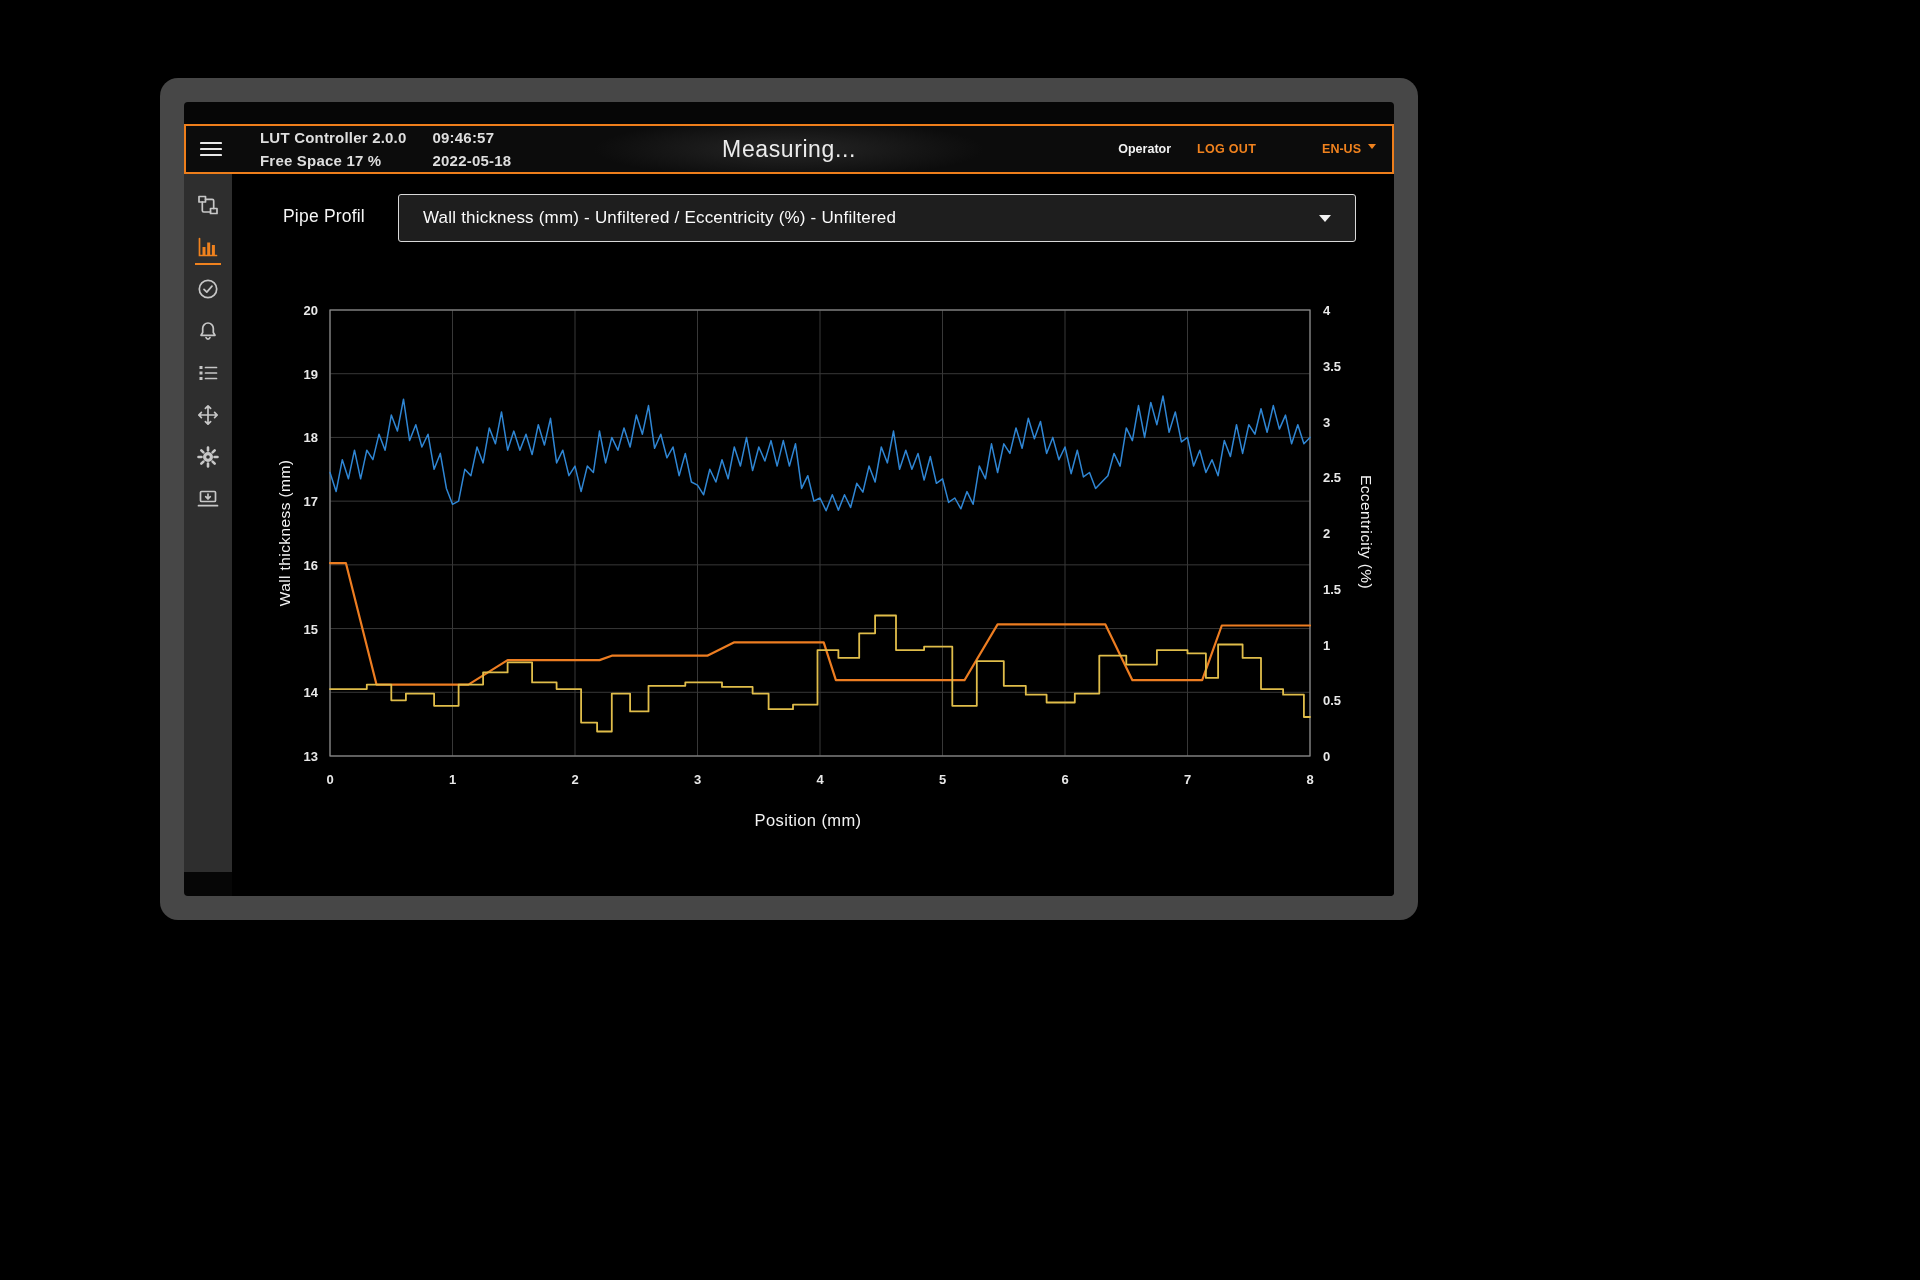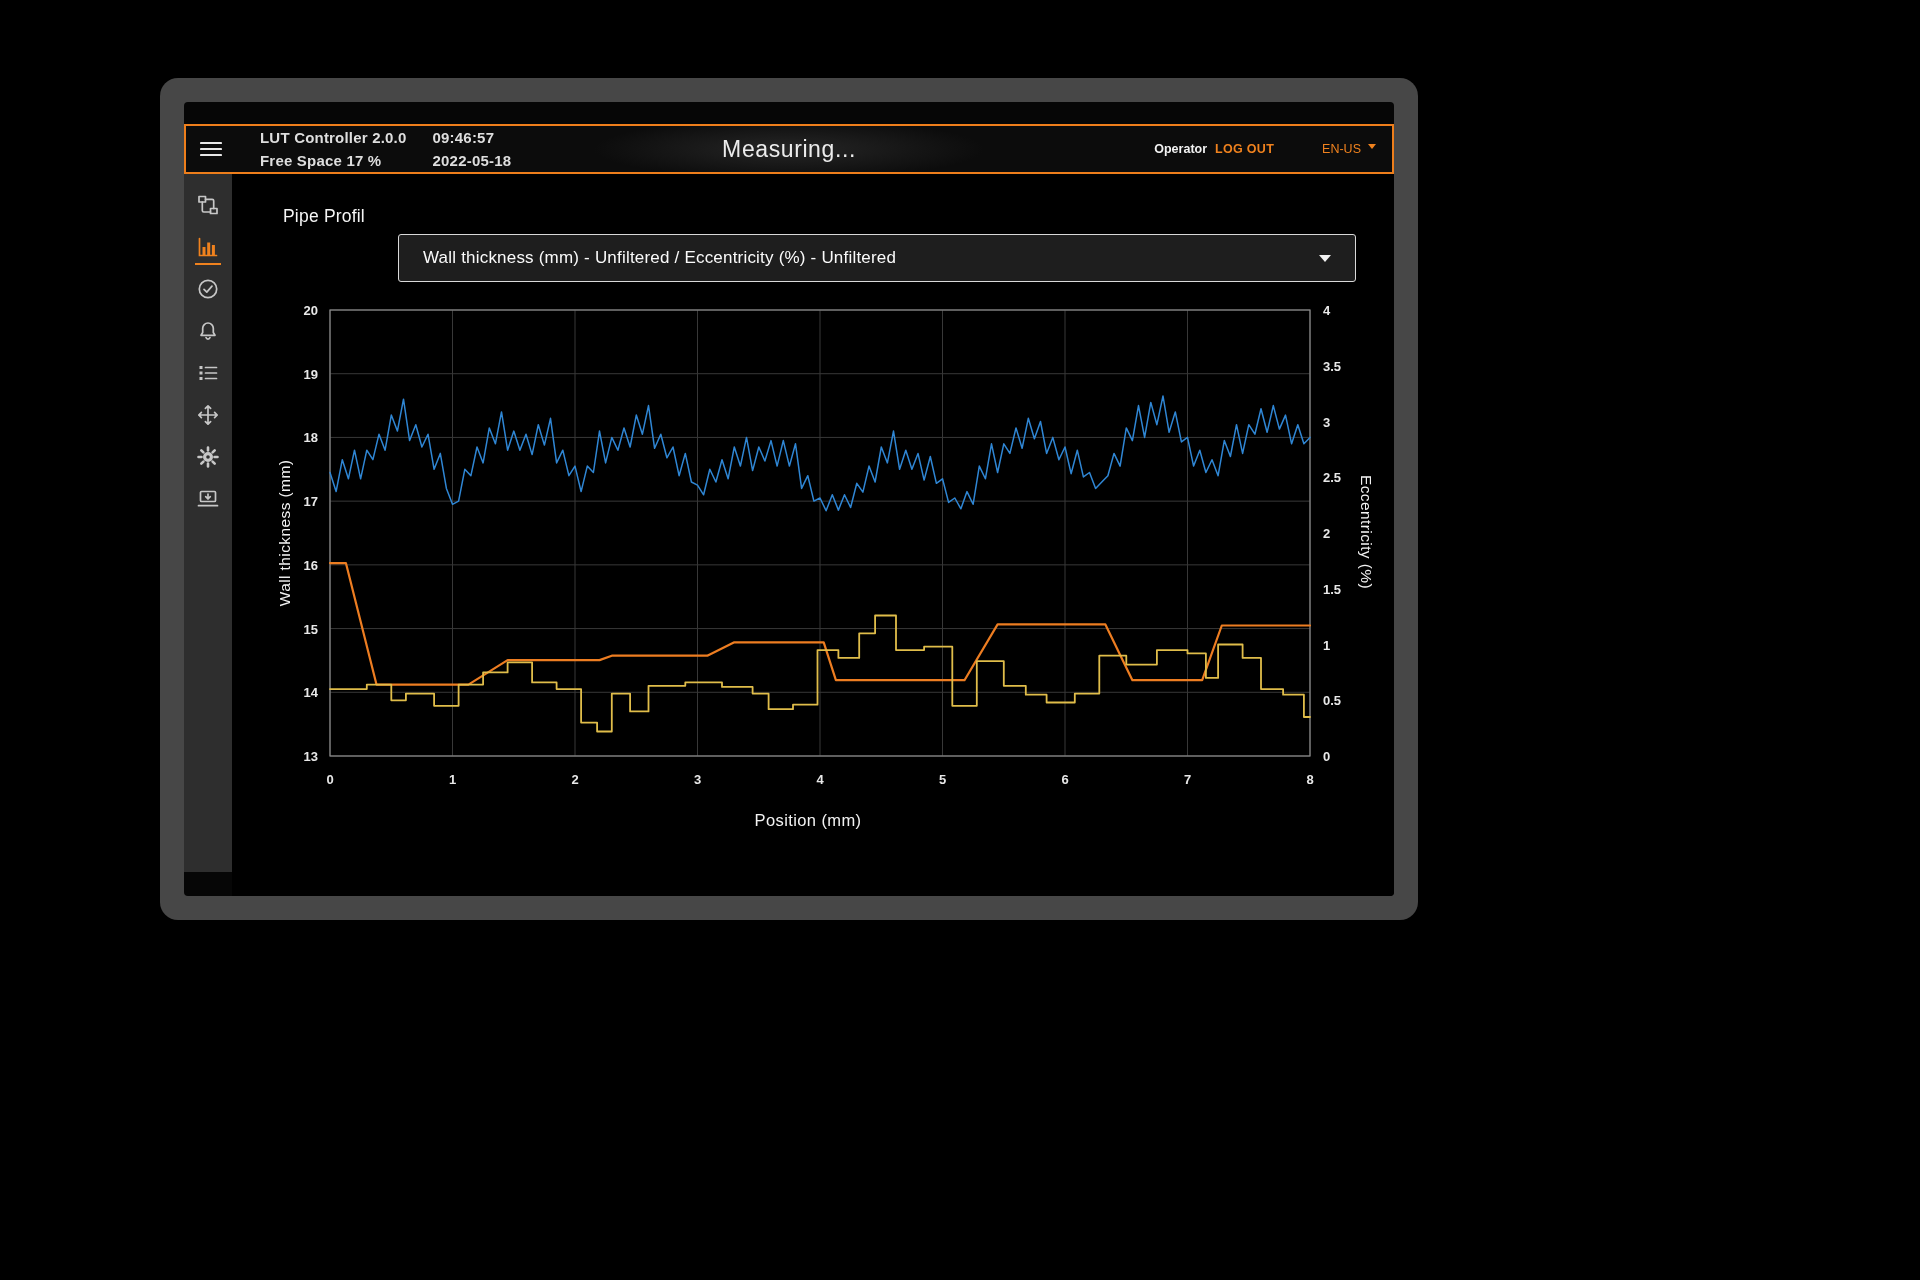--- a/index.html
+++ b/index.html
@@ -10,44 +10,44 @@
 
   
   .topbar{position:absolute;left:0;top:22px;width:100%;height:50px;box-sizing:border-box;
     border:2px solid #ee7e1b;display:flex;align-items:center;z-index:3;
     background:radial-gradient(260px 40px at 50% 50%, #262626 0%, #0c0c0c 75%);}
   .hamburger{margin-left:14px;display:flex;align-items:center;cursor:pointer;}
   .sysinfo{display:flex;gap:26px;margin-left:38px;}
   .sysinfo .col{display:flex;flex-direction:column;gap:6px;font-size:15px;font-weight:700;color:#dedede;letter-spacing:.2px;}
   .title{position:absolute;left:50%;top:50%;transform:translate(-50%,-50%);font-size:23px;
     color:#ececec;letter-spacing:.6px;white-space:nowrap;}
-  .userarea{margin-left:auto;display:flex;align-items:center;gap:8px;margin-right:16px;font-size:12.5px;}
+  .userarea{margin-left:auto;display:flex;align-items:center;gap:26px;margin-right:16px;font-size:12.5px;}
   .role{color:#f2f2f2;font-weight:700;}
   .logout{color:#f0821e;font-weight:700;letter-spacing:.3px;cursor:pointer;}
-  .lang{color:#f0821e;font-weight:400;display:flex;align-items:flex-start;gap:7px;cursor:pointer;padding-left:40px;}
+  .lang{color:#f0821e;font-weight:700;display:flex;align-items:flex-start;gap:7px;cursor:pointer;padding-left:40px;}
   .caret{display:inline-block;width:0;height:0;border-left:6px solid transparent;border-right:6px solid transparent;
     border-top:7px solid currentColor;}
   .lang .caret{border-left-width:4.5px;border-right-width:4.5px;border-top-width:5.5px;margin-top:2px;}
 
   
   .sidebar{position:absolute;left:0;top:72px;bottom:24px;width:48px;background:#2e2e2e;
     display:flex;flex-direction:column;align-items:center;padding-top:10px;box-sizing:border-box;z-index:2;}
   .side-item{width:48px;height:42px;display:flex;align-items:center;justify-content:center;
     color:#c7c7c7;position:relative;cursor:pointer;}
   .side-item.active{color:#f0821e;}
   .side-item.active::after{content:"";position:absolute;left:11px;right:11px;bottom:3px;height:2px;background:#f0821e;}
   .side-item svg{display:block;}
 
   
   .main{position:absolute;left:48px;top:72px;right:0;bottom:0;background:#000;text-align:center;}
   .profile-row{position:absolute;left:0;top:20px;width:100%;height:50px;}
   .plabel{position:absolute;left:51px;top:12px;font-size:17.5px;color:#f5f5f5;letter-spacing:.2px;}
   .dropdown{position:absolute;left:166px;top:0;width:958px;height:48px;background:#1e1e1e;
     border:1px solid #d9d9d9;border-radius:3px;display:flex;align-items:center;box-sizing:border-box;
-    padding:0 24px;cursor:pointer;margin-top:40px;}
+    padding:0 24px;cursor:pointer;}
   .dropdown .val{font-size:17px;color:#fafafa;letter-spacing:.2px;white-space:nowrap;}
   .dropdown .caret{margin-left:auto;color:#f2f2f2;}
 
   
   .chart-wrap{position:absolute;left:40px;top:120px;width:1140px;height:580px;}
   #chart-svg{position:absolute;left:0;top:0;}
   #chart-svg text{font-family:"Liberation Sans",sans-serif;font-size:13px;font-weight:700;fill:#e8e8e8;}
   .ylabel-left{position:absolute;left:13px;top:239px;transform:translate(-50%,-50%) rotate(-90deg);
     font-size:15.5px;color:#f2f2f2;white-space:nowrap;letter-spacing:.4px;}
   .ylabel-right{position:absolute;left:1094px;top:238px;transform:translate(-50%,-50%) rotate(90deg);

